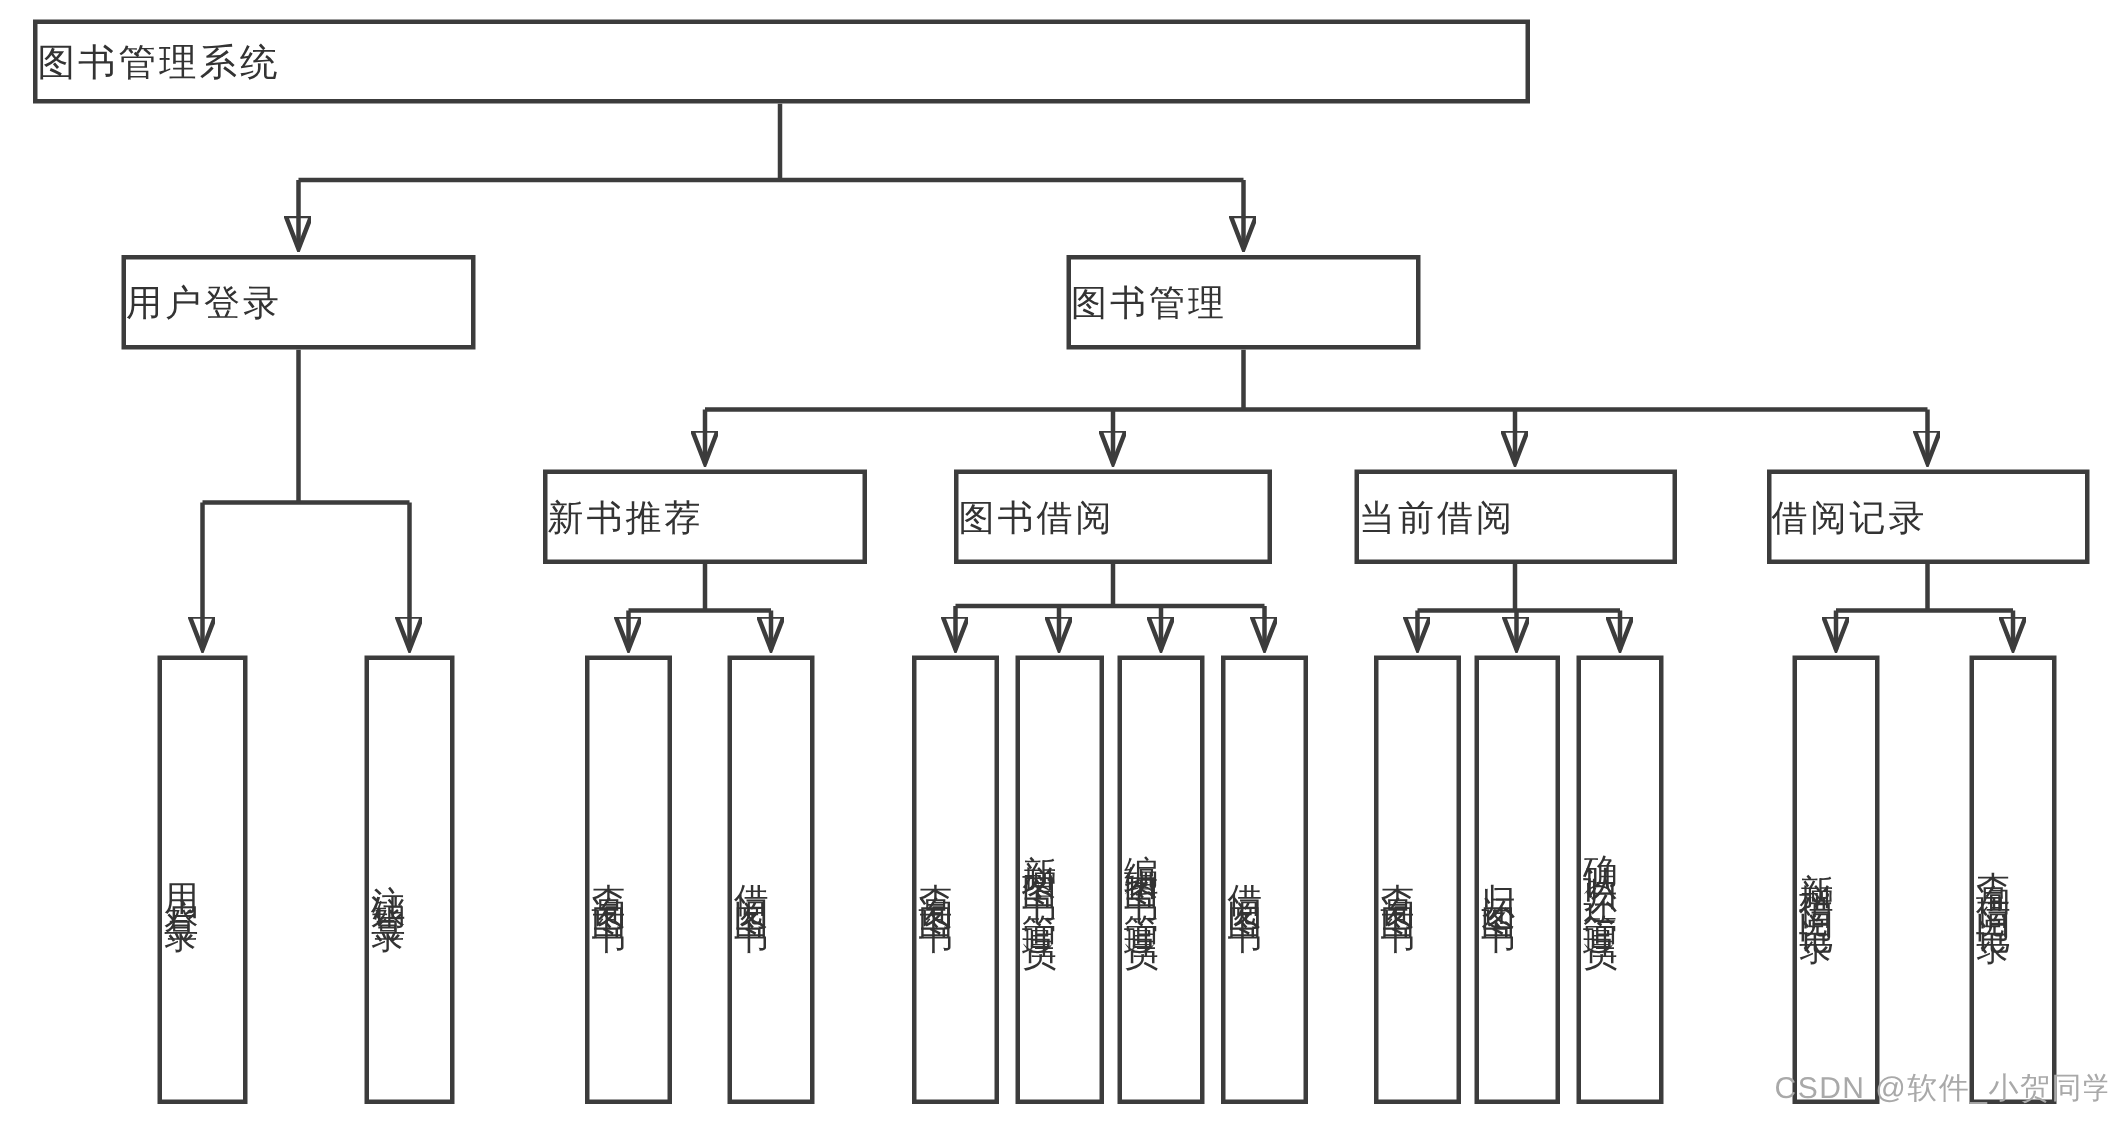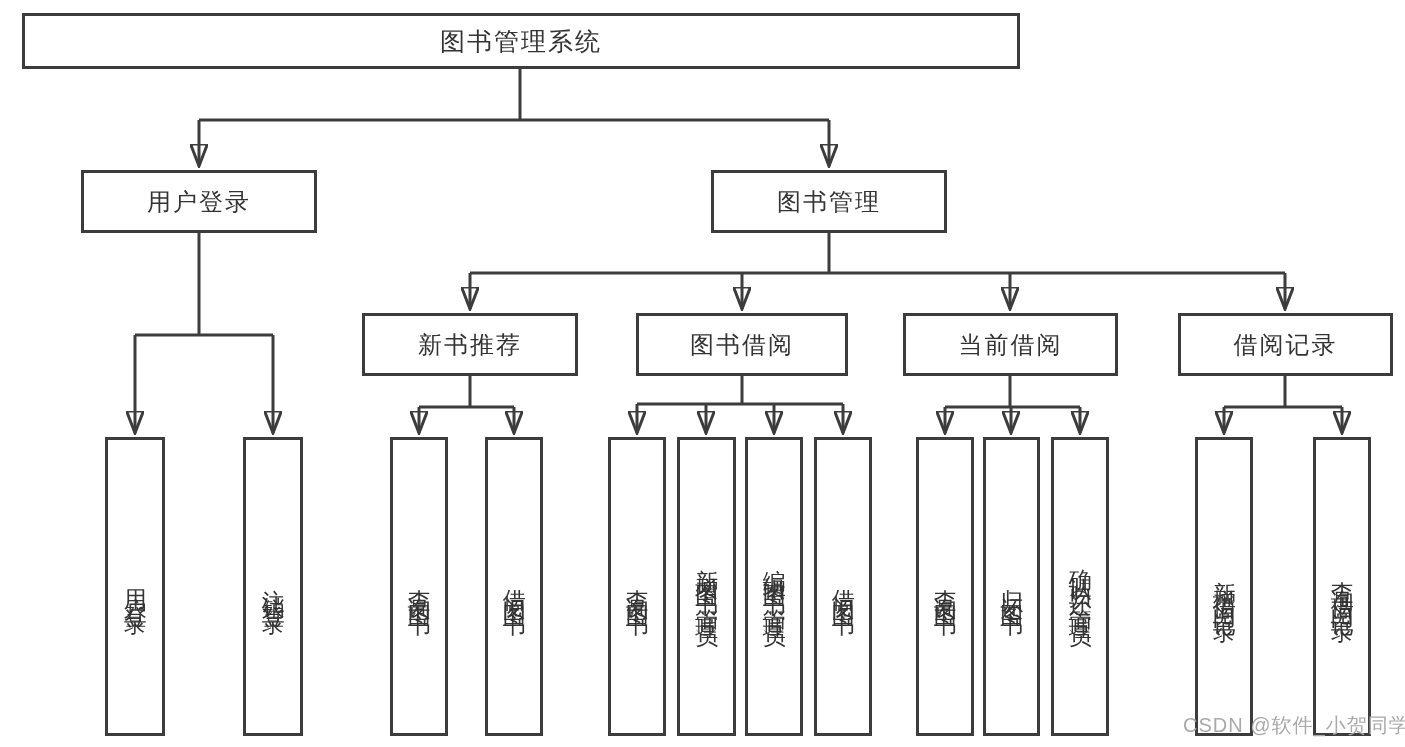--- a/index.html
+++ b/index.html
@@ -27,21 +27,20 @@
     fill: none;
   }
   .node {
     position: absolute;
     box-sizing: border-box;
     background: #ffffff;
     border: 3px solid #3c3c3c;
     color: #333333;
     display: flex;
     align-items: center;
-    justify-content: center;
     z-index: 1;
   }
   .hnode { font-size: 24px; letter-spacing: 2px; white-space: nowrap; }
   .root-node { font-size: 25px; }
   .vnode .vtext {
     writing-mode: vertical-rl;
     text-orientation: mixed;
     font-size: 23px;
     line-height: 1.1;
     letter-spacing: 8px;

